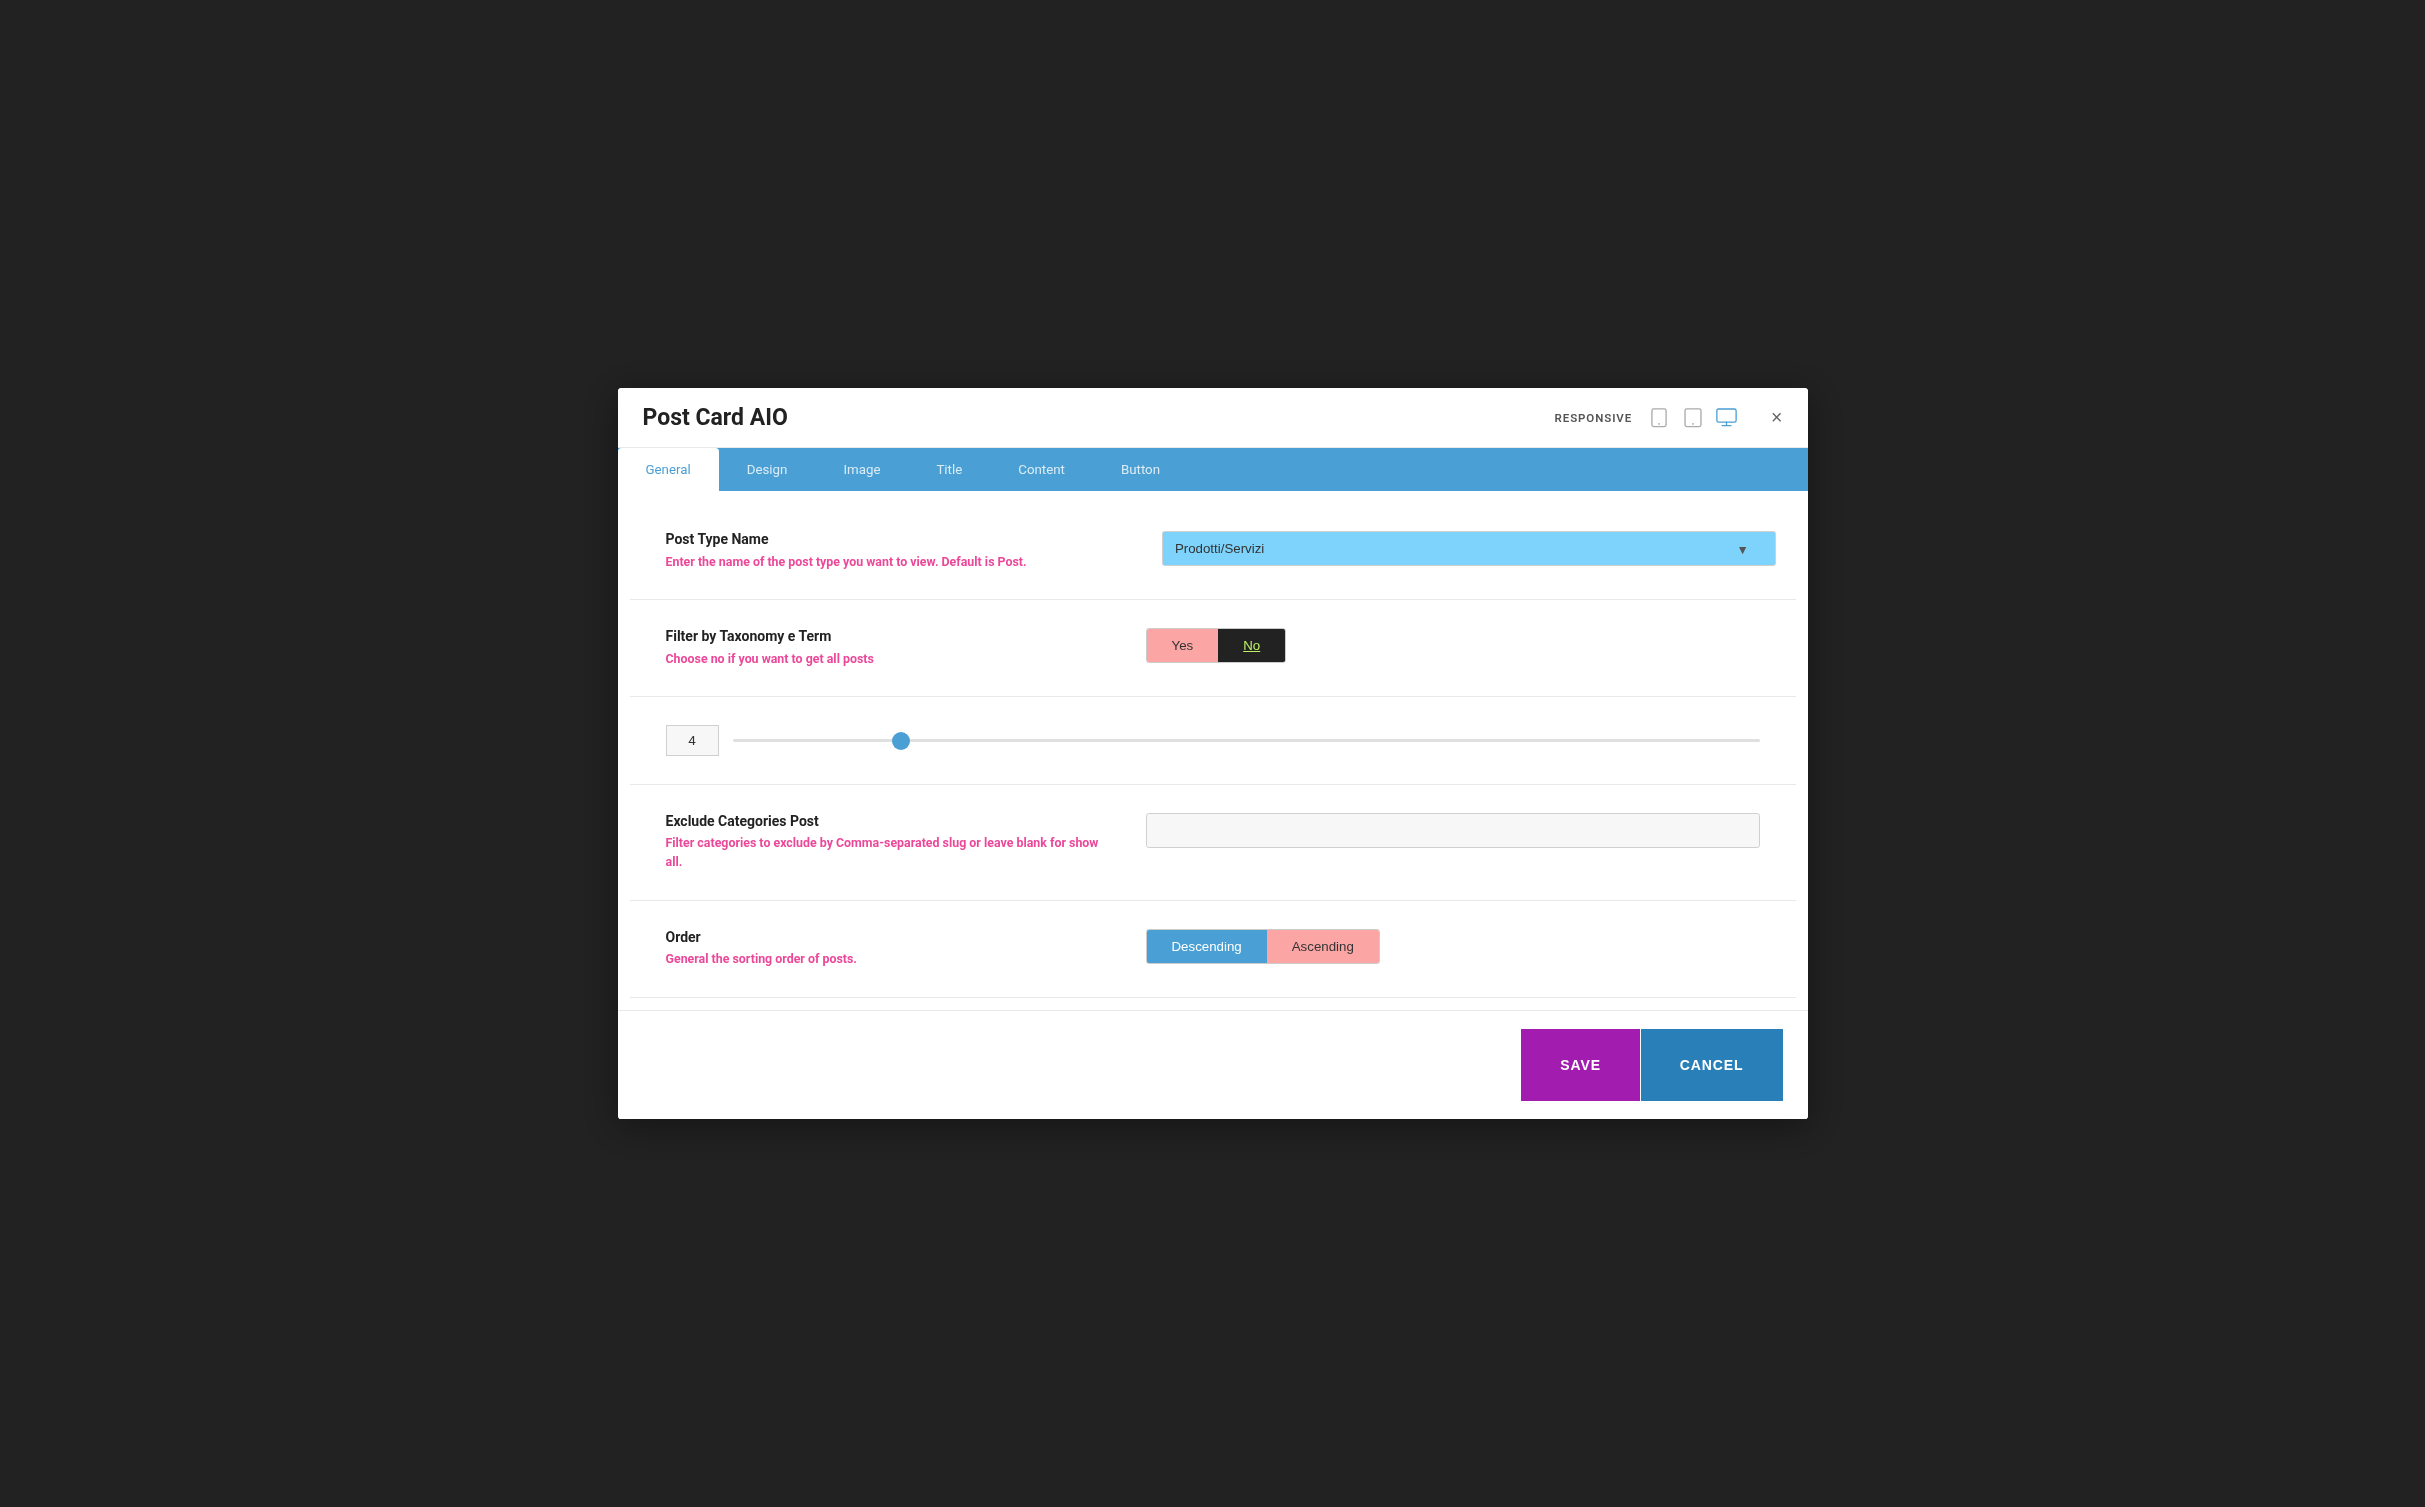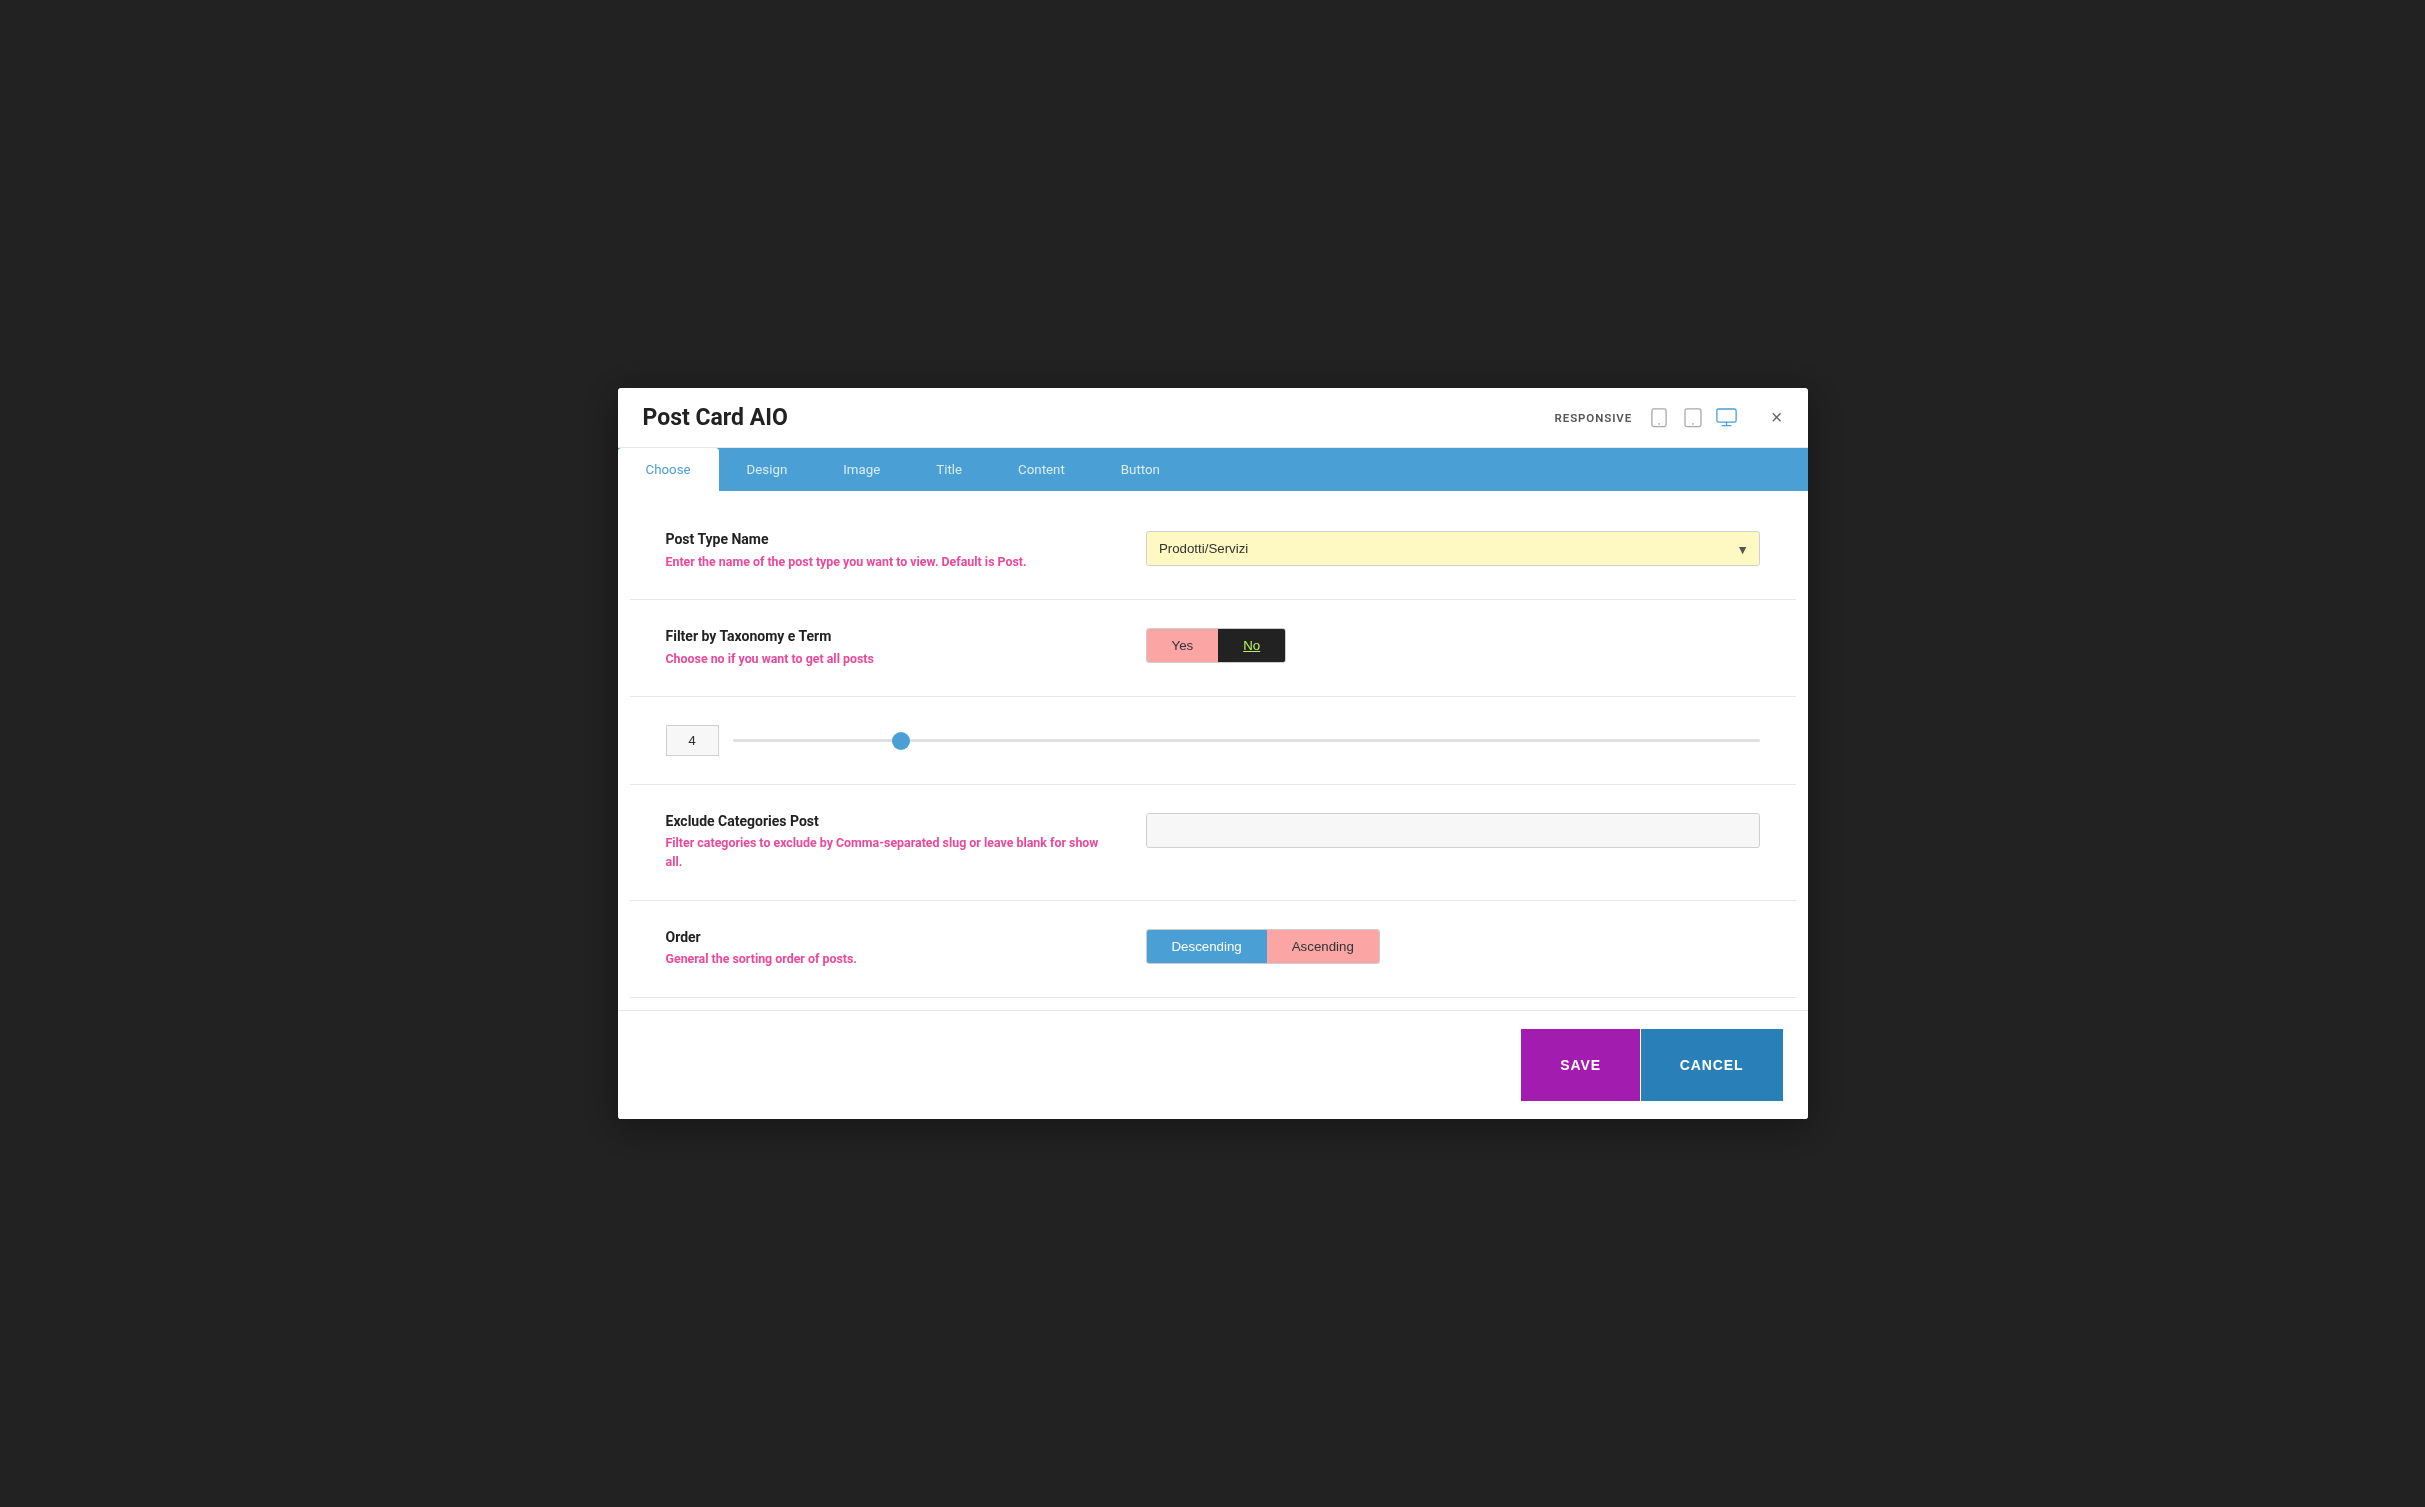--- a/index.html
+++ b/index.html
@@ -144,24 +144,25 @@
     .select-wrapper {
       position: relative;
       width: 100%;
     }
     .select-wrapper select {
       width: 100%;
       padding: 9px 32px 9px 12.4px;
       font-size: 13.3px;
       border: 0.9px solid #d0d0d0;
       border-radius: 2.7px;
-      background: #fef9c3;
+      background: #7dd3fc;
       appearance: none;
       color: #333;
       cursor: pointer;
+      margin-left: 16px;
     }
     .select-arrow {
       position: absolute;
       right: 10.7px;
       top: 50%;
       transform: translateY(-50%);
       pointer-events: none;
       color: #555;
       font-size: 12.4px;
     }
@@ -299,21 +300,21 @@
               <path d="M7 20h10M12 16v4" stroke="currentColor" stroke-width="1.5" stroke-linecap="round"></path>
             </svg>
           </span>
         </div>
         <button class="close-btn">×</button>
       </div>
     </div>
 
     <div class="tabs">
       <div class="tab active">
-        <span>Choose</span>
+        <span>General</span>
       </div>
       <div class="tab">
         <span>Design</span>
       </div>
       <div class="tab">
         <span>Image</span>
       </div>
       <div class="tab">
         <span>Title</span>
       </div>

